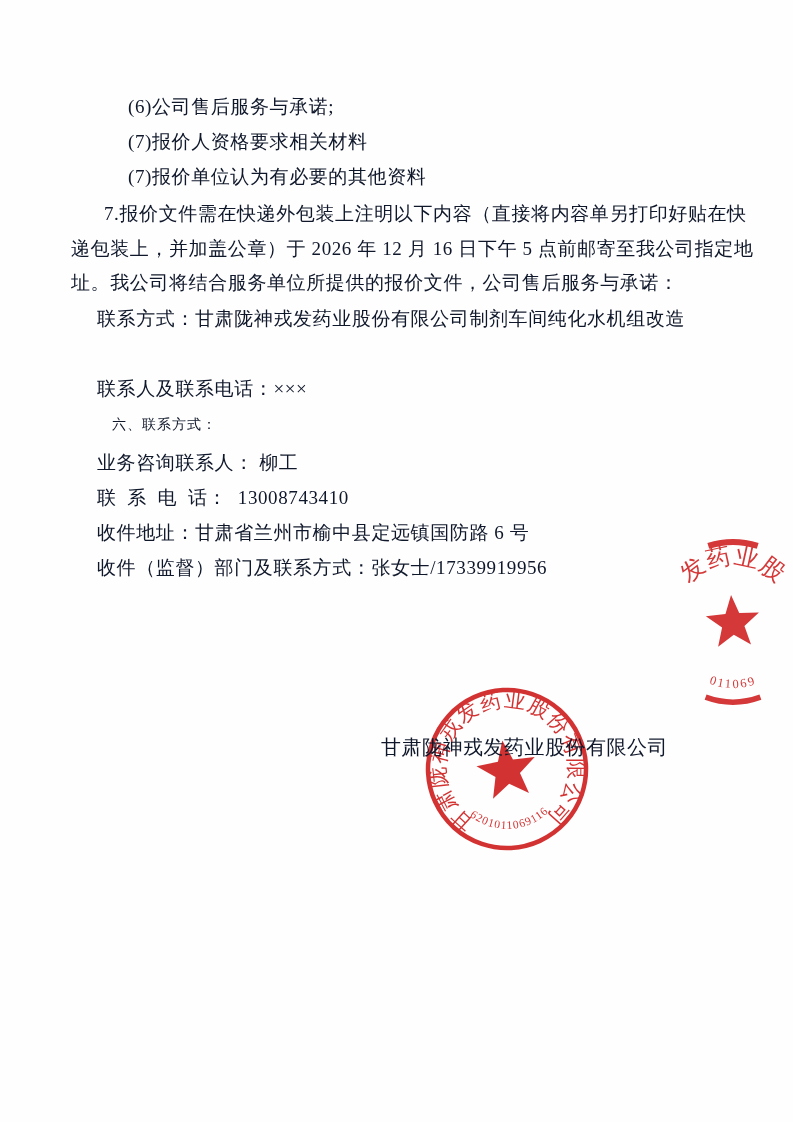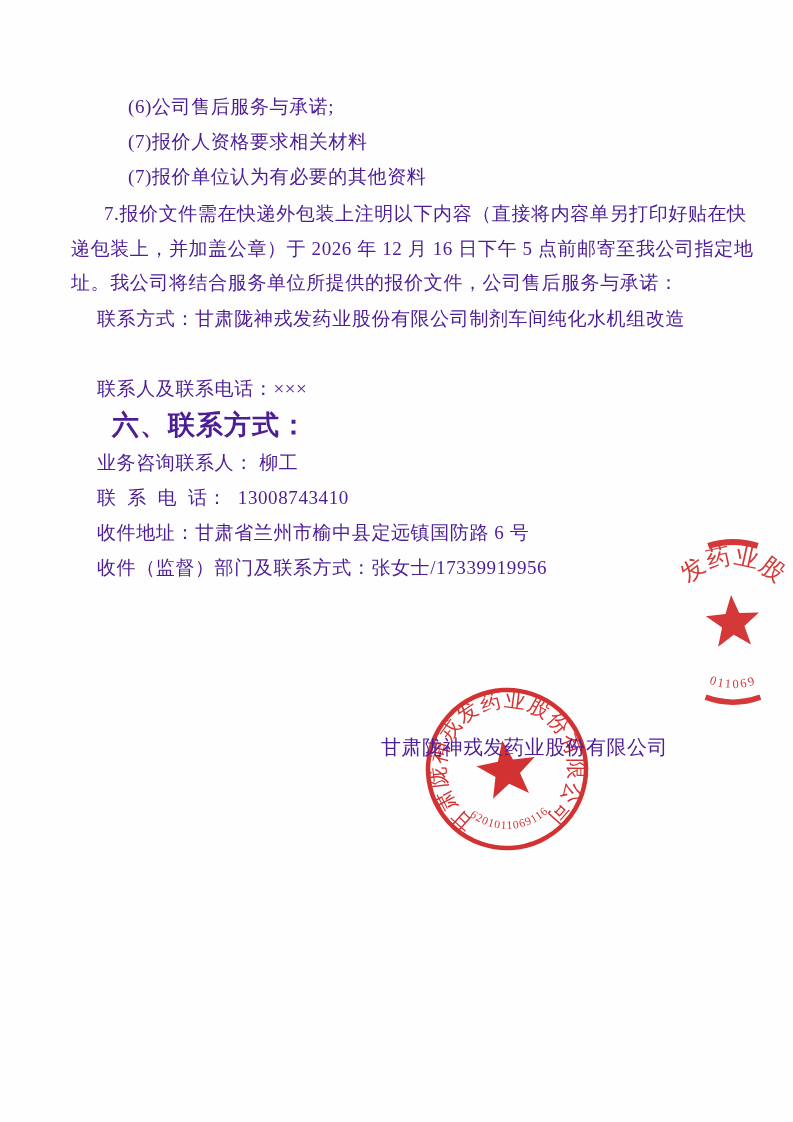--- a/index.html
+++ b/index.html
@@ -3,33 +3,33 @@
 <meta charset="utf-8">
 <style>
   html,body { margin:0; padding:0; background:#888; }
   .page {
     position:relative;
     width:793px; height:1122px;
     margin:0 auto;
     background:#fefefe;
     overflow:hidden;
     font-family:"Liberation Serif","DejaVu Serif",serif;
-    color:#4c1d95;
+    color:#0f172a;
   }
   .t {
     position:absolute;
     font-size:19px;
     line-height:24px;
     letter-spacing:0.6px;
     white-space:pre;
     z-index:2;
   }
   .heading {
-    font-size:27px;
-    font-weight:bold;
+    font-size:14px;
+    font-weight:normal;
     letter-spacing:1px;
   }
   .sig {
     font-size:20px;
     letter-spacing:0.5px;
   }
   .stamp {
     position:absolute;
     z-index:1;
   }

